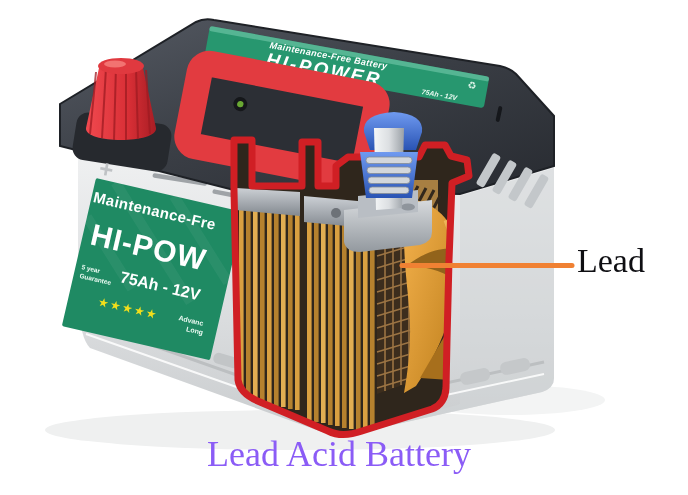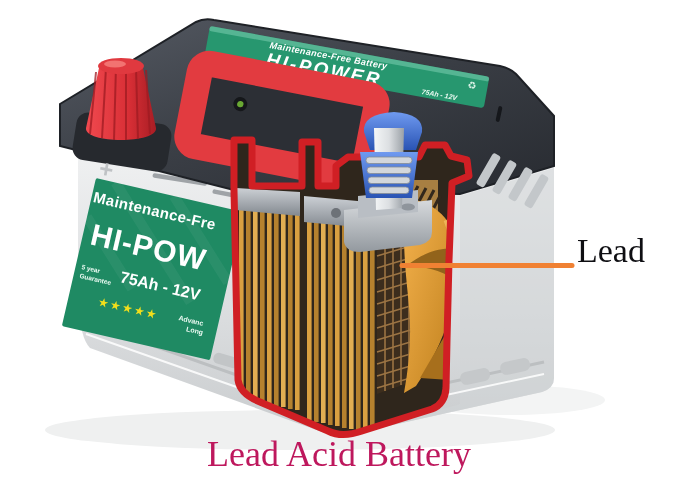--- a/index.html
+++ b/index.html
@@ -2,28 +2,28 @@
 <html><head>
 <meta charset="utf-8">
 <style>
   html,body{margin:0;padding:0;background:#ffffff;}
   .stage{
     position:relative;width:688px;height:495px;background:#ffffff;overflow:hidden;
     font-family:"Liberation Sans","DejaVu Sans",sans-serif;
   }
   .stage svg{position:absolute;left:0;top:0;}
   .lead-label{
-    position:absolute;left:577px;top:234px;
+    position:absolute;left:577px;top:244px;
     font-family:"Liberation Serif","DejaVu Serif",serif;
     font-size:34px;line-height:34px;color:#0e0e12;white-space:nowrap;
   }
   .caption{
     position:absolute;left:0;right:10px;top:436px;text-align:center;
     font-family:"Liberation Serif","DejaVu Serif",serif;
-    font-size:36px;line-height:36px;color:#be185d;white-space:nowrap;
+    font-size:36px;line-height:36px;color:#8b5cf6;white-space:nowrap;
   }
   .svg-sans{font-family:"Liberation Sans","DejaVu Sans",sans-serif;}
 </style>
 </head>
 <body>
 
 <div class="stage">
 
 <svg width="688" height="495" viewBox="0 0 688 495">
   <defs>

